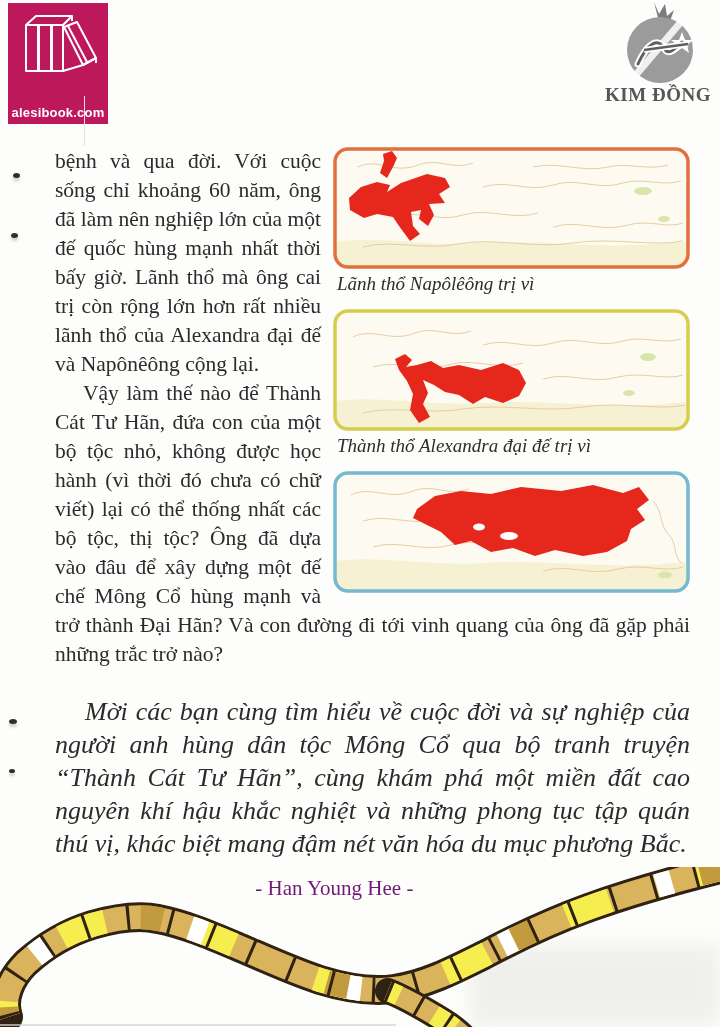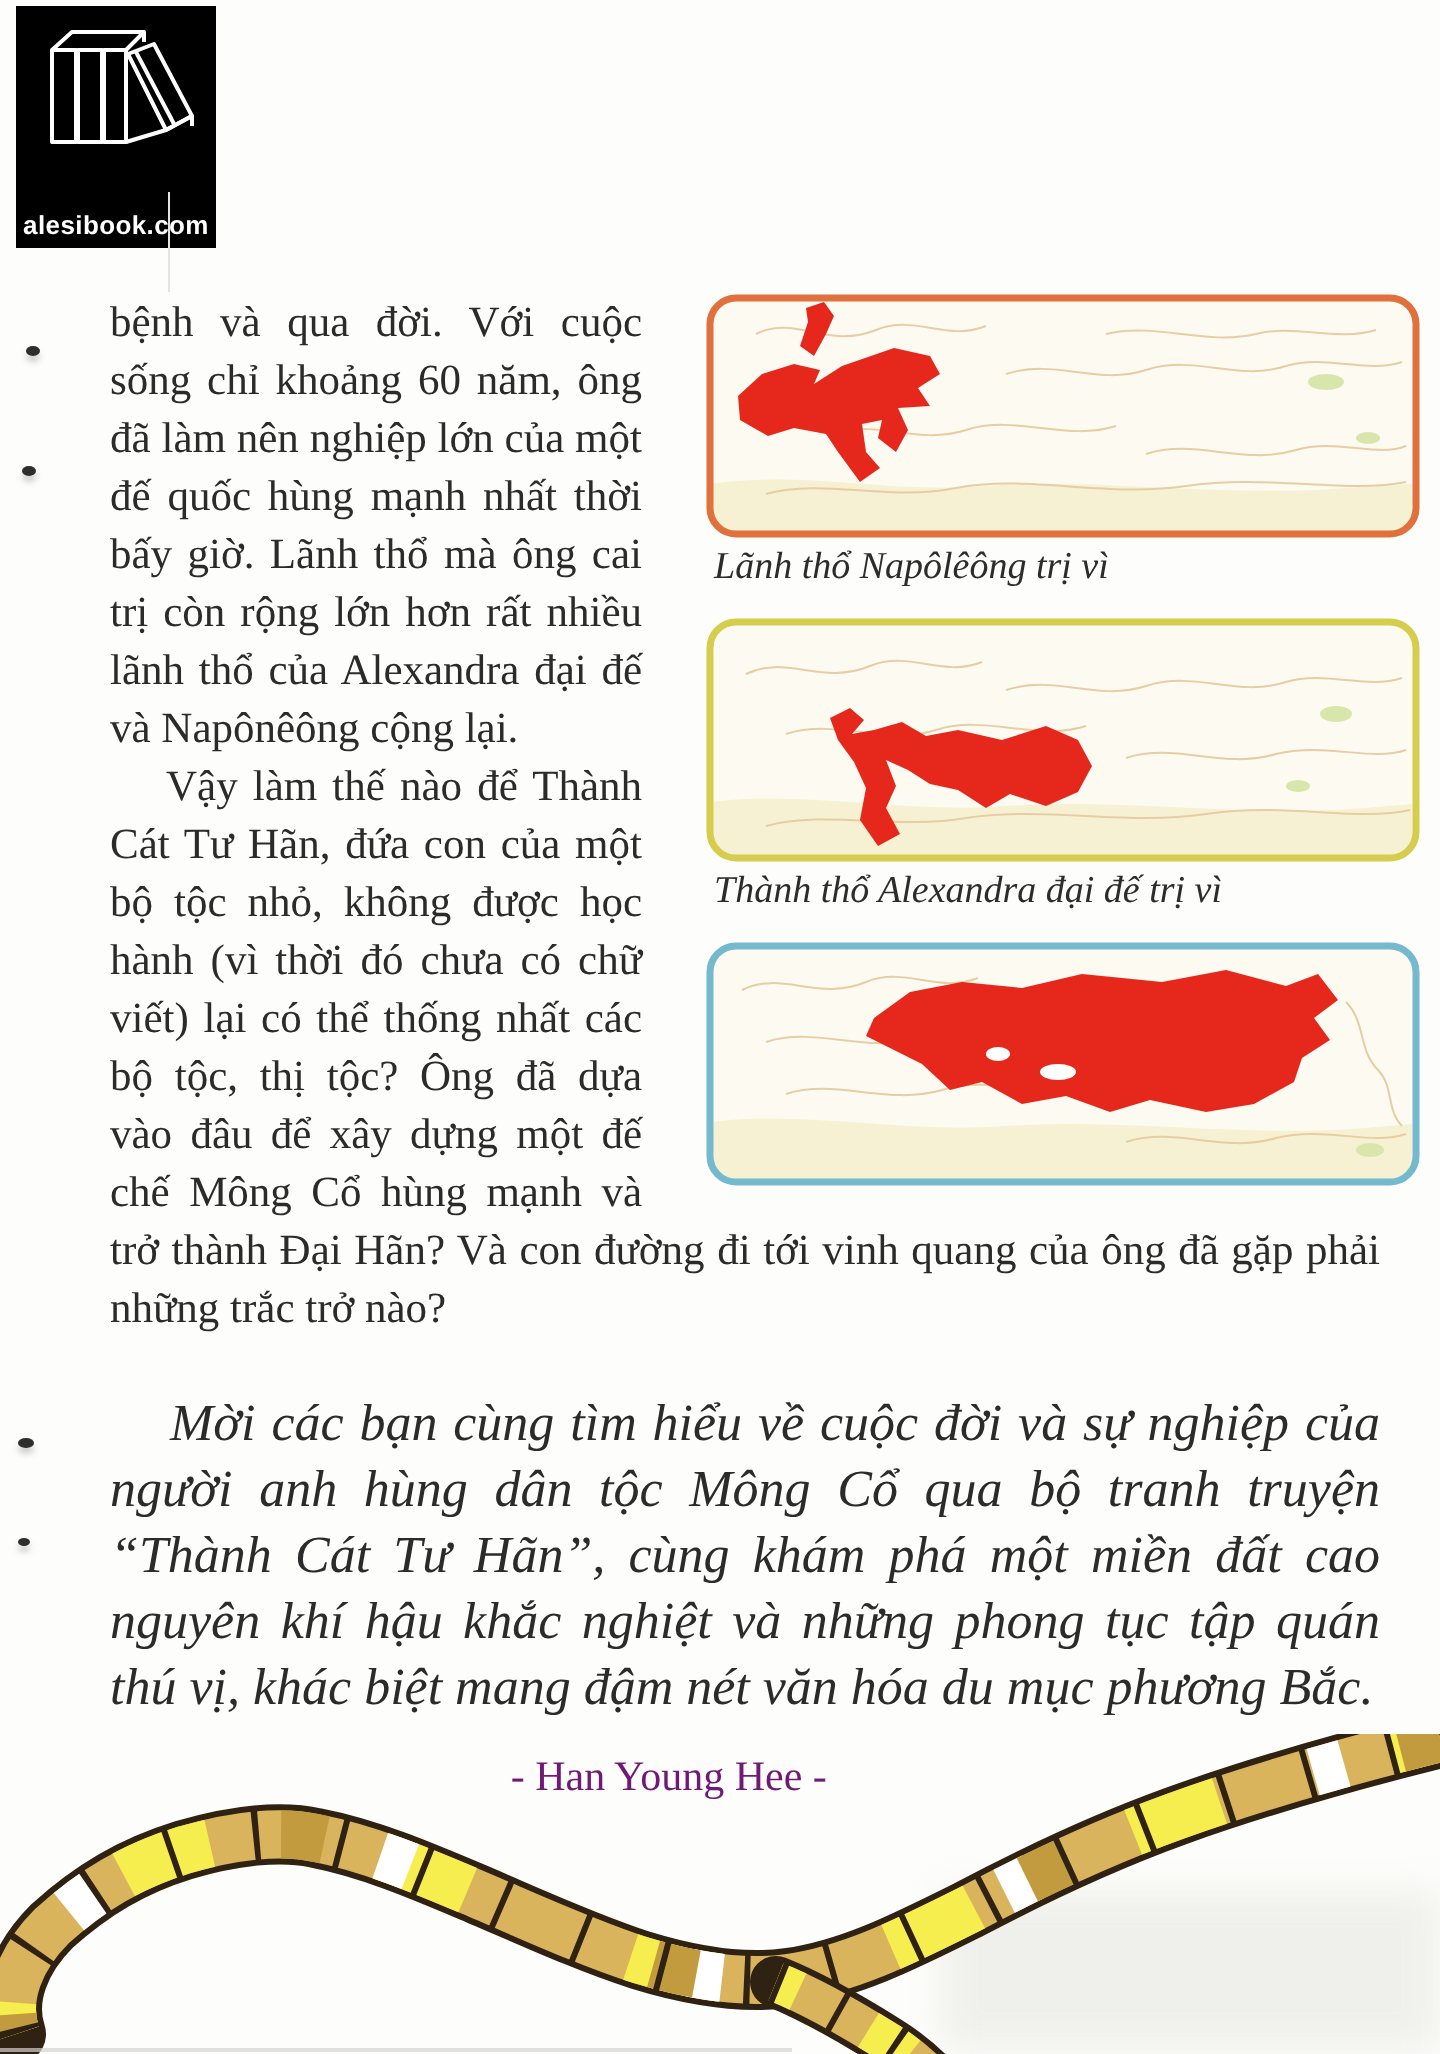--- a/index.html
+++ b/index.html
@@ -5,41 +5,41 @@
   * { margin:0; padding:0; box-sizing:border-box; }
   html,body { background:#ffffff; }
   .page {
     position:relative; width:720px; height:1027px;
     background:#fdfdfb; overflow:hidden;
     font-family:"Liberation Serif","DejaVu Serif",serif;
     color:#2b2b2b;
   }
   
   .alesibook { position:absolute; left:8px; top:3px; width:100px; height:121px;
-    background:#000000; }
+    background:#be185d; }
   .alesibook svg { position:absolute; left:0; top:0; }
   .alesibook-text { position:absolute; left:0; right:0; bottom:4px; text-align:center;
     font-family:"Liberation Sans","DejaVu Sans",sans-serif; font-weight:bold;
     font-size:13px; color:#ffffff; letter-spacing:0.2px; }
   .logo-tail { position:absolute; left:84px; top:96px; width:1px; height:50px; background:#e4e4e2; }
   
   .kimdong { position:absolute; left:598px; top:2px; width:120px; height:104px; }
   .kimdong-name { position:absolute; left:0; right:0; bottom:0; text-align:center;
     font-weight:bold; font-size:19px; color:#565656; letter-spacing:0.5px; }
   
   .dot { position:absolute; background:#2e2e2e; border-radius:50%;
     box-shadow:0 3px 3px rgba(120,120,120,0.35); }
   .dot1 { left:13px; top:173px; width:7px;  height:5px; }
   .dot2 { left:11px; top:233px; width:7px;  height:5px; }
   .dot3 { left:9px;  top:719px; width:8px;  height:5px; }
   .dot4 { left:9px;  top:769px; width:6px;  height:4px; }
   
   .content { position:absolute; left:55px; top:147px; width:635px; }
   .maps-col { float:right; width:357px; margin-left:12px; }
-  .map-block { margin-bottom:10px;margin-left:20px; }
+  .map-block { margin-bottom:10px; }
   .map-block svg { display:block; }
   .map-caption { font-style:italic; font-size:19px; line-height:30px; color:#2c2c2c;
     padding-left:4px; }
   .body-text { font-size:21.5px; line-height:29px; text-align:justify; }
   .p2 { text-indent:28px; }
   .italic-para { clear:left; margin-top:26px; font-style:italic; font-size:26px;
     line-height:33px; text-align:justify; text-indent:30px; }
   .author { margin-top:16px; width:88%; text-align:center; font-size:21px; color:#701a75; }
   
   .wall { position:absolute; left:0; top:867px; }
@@ -63,20 +63,33 @@
         <line x1="64" y1="13" x2="64" y2="18"></line>
         <polygon points="56,24 69,19 88,55 75,62"></polygon>
         <line x1="60" y1="23" x2="79" y2="59"></line>
         <polyline points="55,68 75,62 88,55 88,60"></polyline>
       </g>
     </svg>
     <div class="alesibook-text">alesibook.com</div>
   </div>
   <div class="logo-tail"></div>
 
+  <div class="kimdong">
+    <svg width="120" height="82" viewBox="0 0 120 82">
+      <polygon points="56,0 61,12 67,2 69,14 76,8 71,22 61,20" fill="#7d7d7d"></polygon>
+      <circle cx="62" cy="48" r="33" fill="#9b9b9b"></circle>
+      <polygon points="84,30 87,38 95,38 89,43 91,51 84,46 77,51 79,43 73,38 81,38" fill="#ffffff"></polygon>
+      <polygon points="34,72 80,18 85,23 39,77" fill="#ffffff" opacity="0.85"></polygon>
+      <path d="M40,62 C50,40 60,36 66,46 C70,54 76,48 84,40" stroke="#ffffff" stroke-width="7" fill="none" stroke-linecap="round"></path>
+      <path d="M40,62 C50,40 60,36 66,46 C70,54 76,48 84,40" stroke="#5f5f5f" stroke-width="3" fill="none" stroke-linecap="round"></path>
+      <line x1="46" y1="48" x2="90" y2="42" stroke="#ffffff" stroke-width="6"></line>
+      <line x1="46" y1="48" x2="90" y2="42" stroke="#5f5f5f" stroke-width="2.5"></line>
+    </svg>
+    <div class="kimdong-name">KIM ĐỒNG</div>
+  </div>
 
   <div class="dot dot1"></div>
   <div class="dot dot2"></div>
   <div class="dot dot3"></div>
   <div class="dot dot4"></div>
 
   <div class="content">
 
     <div class="maps-col">
 

